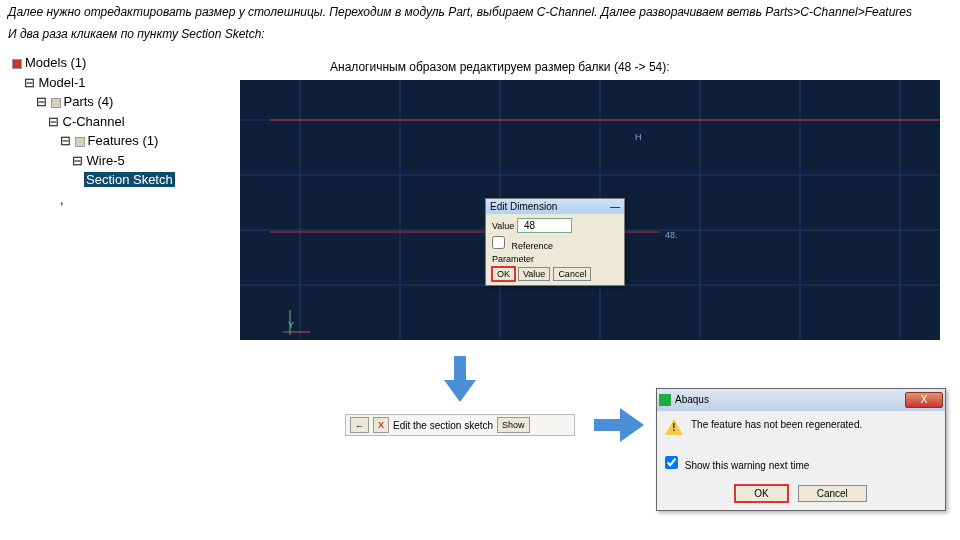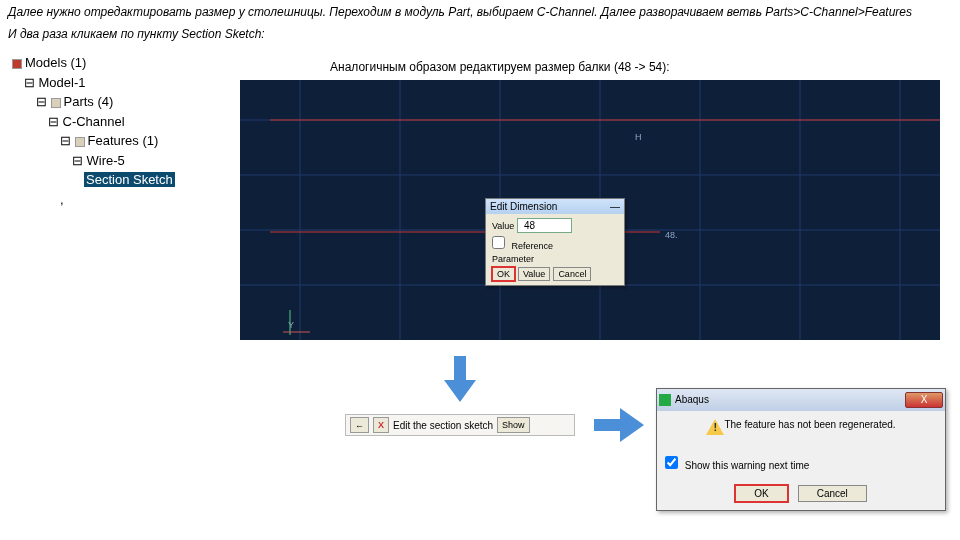--- a/index.html
+++ b/index.html
@@ -24,21 +24,21 @@
   .dbtn { background: #ece9d8; border: 1px solid #888; font-size: 9px; padding: 1px 4px; cursor: pointer; }
   .dbtn.ok { outline: 2px solid #d33; outline-offset: -1px; }
   .arrow { position: absolute; }
   .arrow svg path { fill: #4a8fd8; }
   .prompt-area { position: absolute; left: 345px; top: 414px; width: 230px; height: 22px; border: 1px solid #bbb; background: #f7f5f1; display:flex; align-items:center; padding: 0 4px; gap:4px; font-size: 10px; }
   .pbtn { border:1px solid #999; background:#ece9d8; font-size:9px; padding:0 4px; height:16px; line-height:14px; }
   .warn-win { position: absolute; left: 656px; top: 388px; width: 290px; border: 1px solid #666; background: #f0f0f0; box-shadow: 2px 2px 4px rgba(0,0,0,.3); font-size: 10px; }
   .warn-win .tbar { background: linear-gradient(#dfe7f3,#bfcfe6); padding: 3px 2px; display:flex; align-items:center; justify-content:space-between; }
   .warn-win .closebox { width: 38px; height: 16px; background: linear-gradient(#d96,#c33); border:1px solid #833; border-radius:2px; color:#fff; text-align:center; font-size:10px; line-height:14px; }
   .warn-win .wbody { padding: 8px; }
-  .warn-win .wmsg { display:flex; align-items:flex-start;justify-content:center; }
+  .warn-win .wmsg { display:flex; gap:8px; align-items:flex-start; }
   .tricon { width:0;height:0;border-left:9px solid transparent;border-right:9px solid transparent;border-bottom:16px solid #f7c948; position:relative; }
   .tricon::after { content:"!"; position:absolute; left:-2px; top:2px; font-size:11px; font-weight:bold; color:#333; }
   .warn-win .wbtns { display:flex; gap:10px; justify-content:center; padding:6px 0 8px 0; }
   .wbtn { border:1px solid #888; background:#ece9d8; font-size:10px; padding:2px 18px; cursor:pointer; }
   .wbtn.ok { outline:2px solid #d33; outline-offset:-1px; }
   .abqico { display:inline-block; width:12px; height:12px; background:#2a4; margin-right:4px; vertical-align:middle; }
   .chk { margin-right:4px; }
 </style>
 </head>
 <body>

